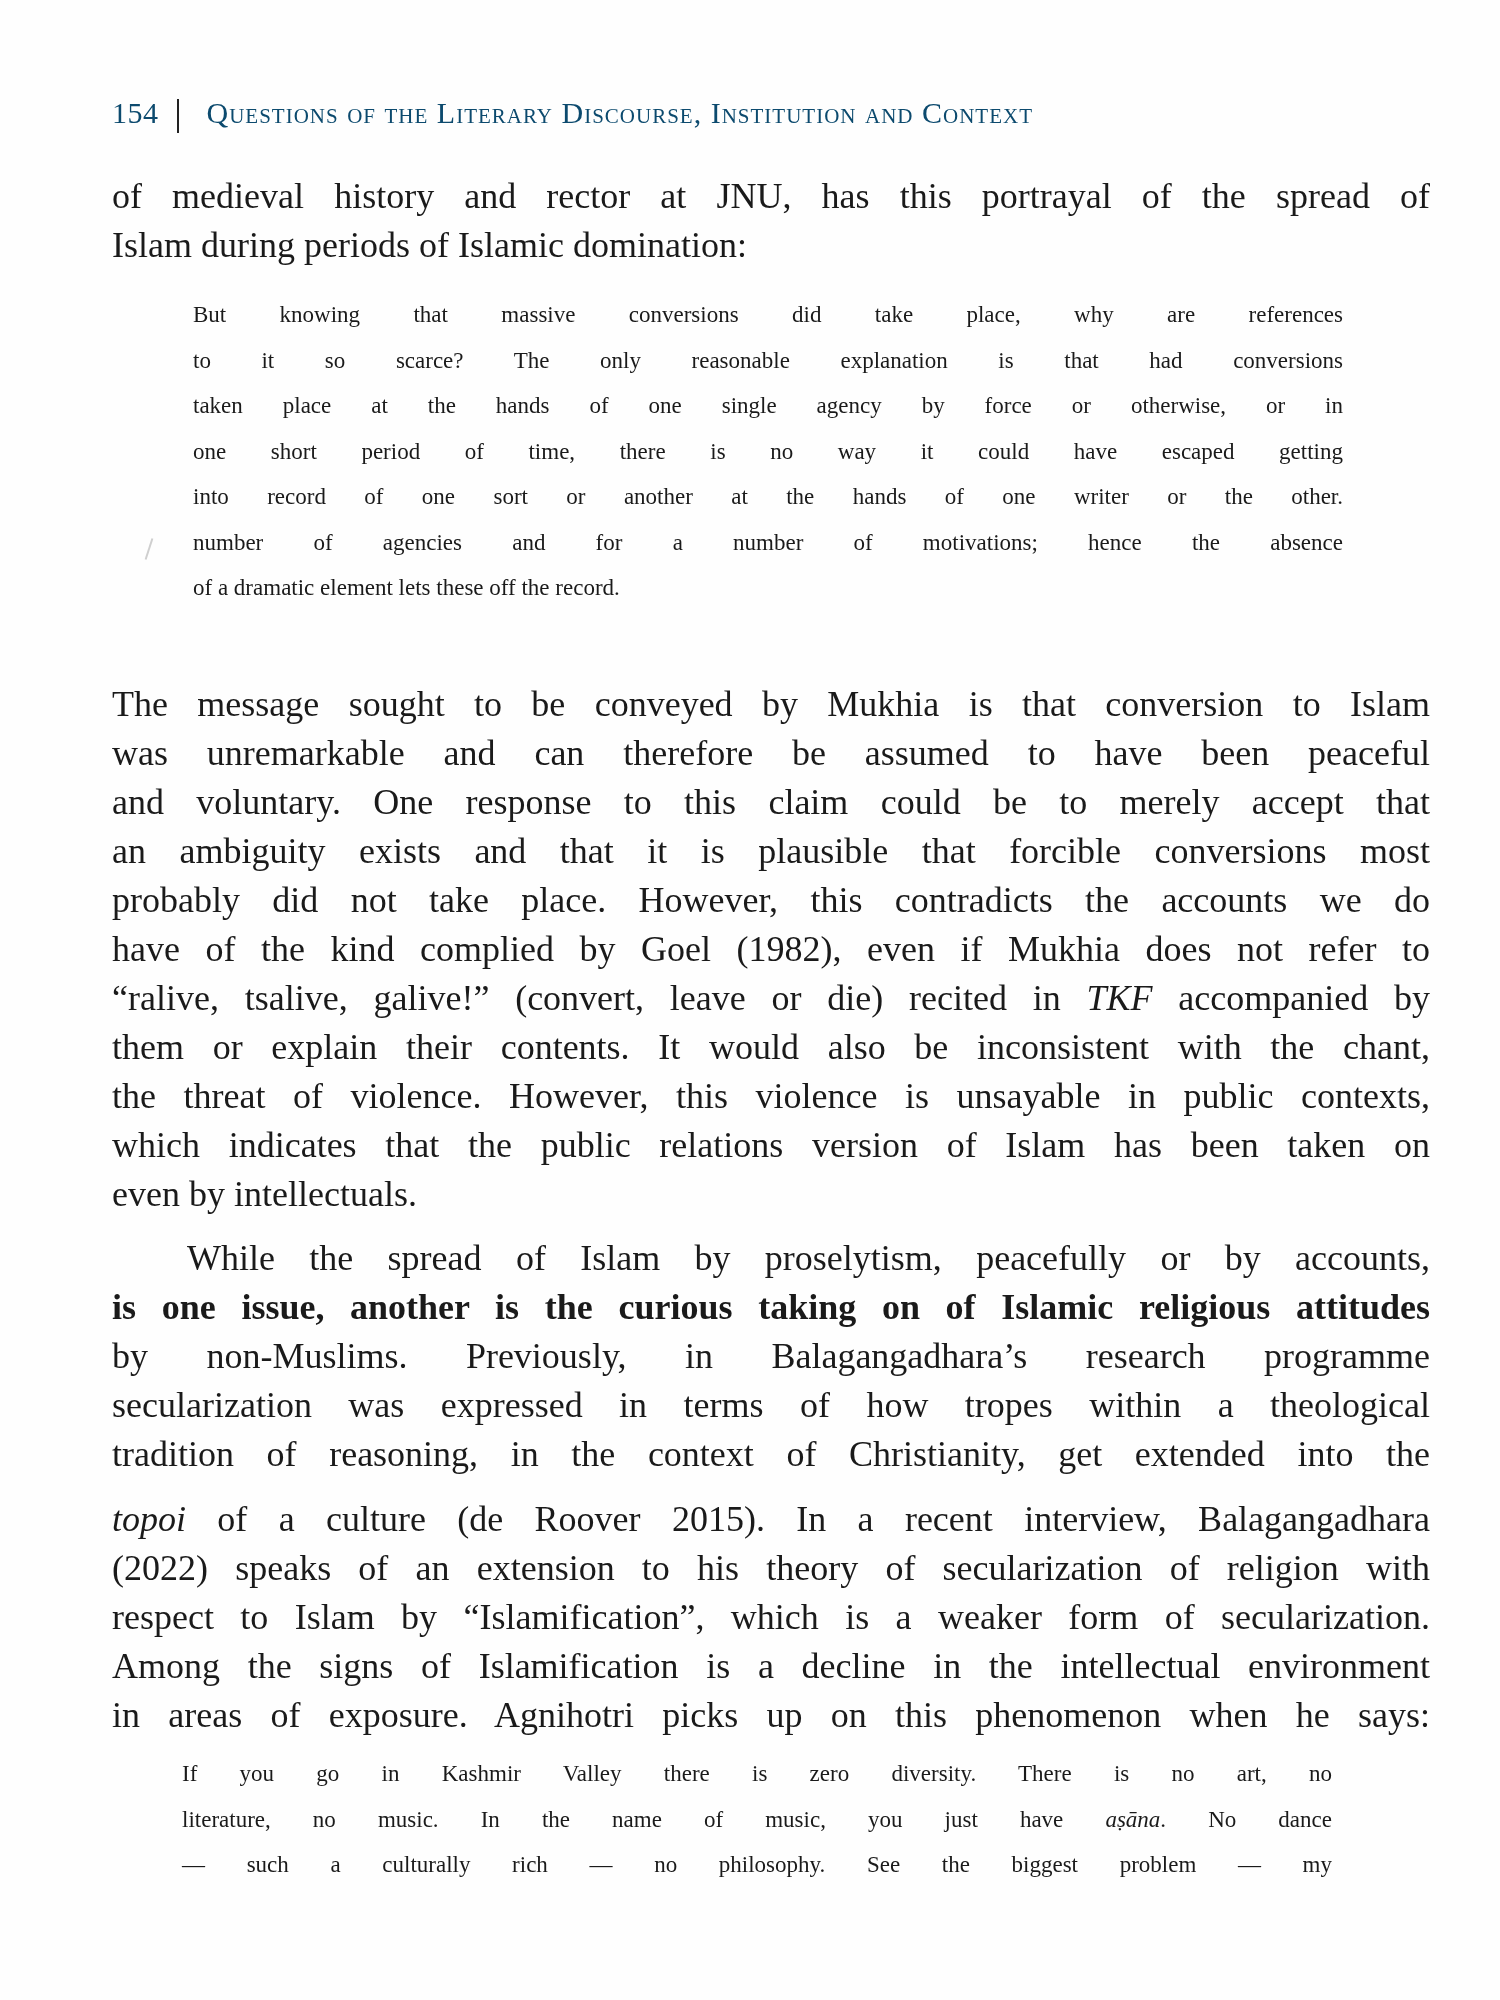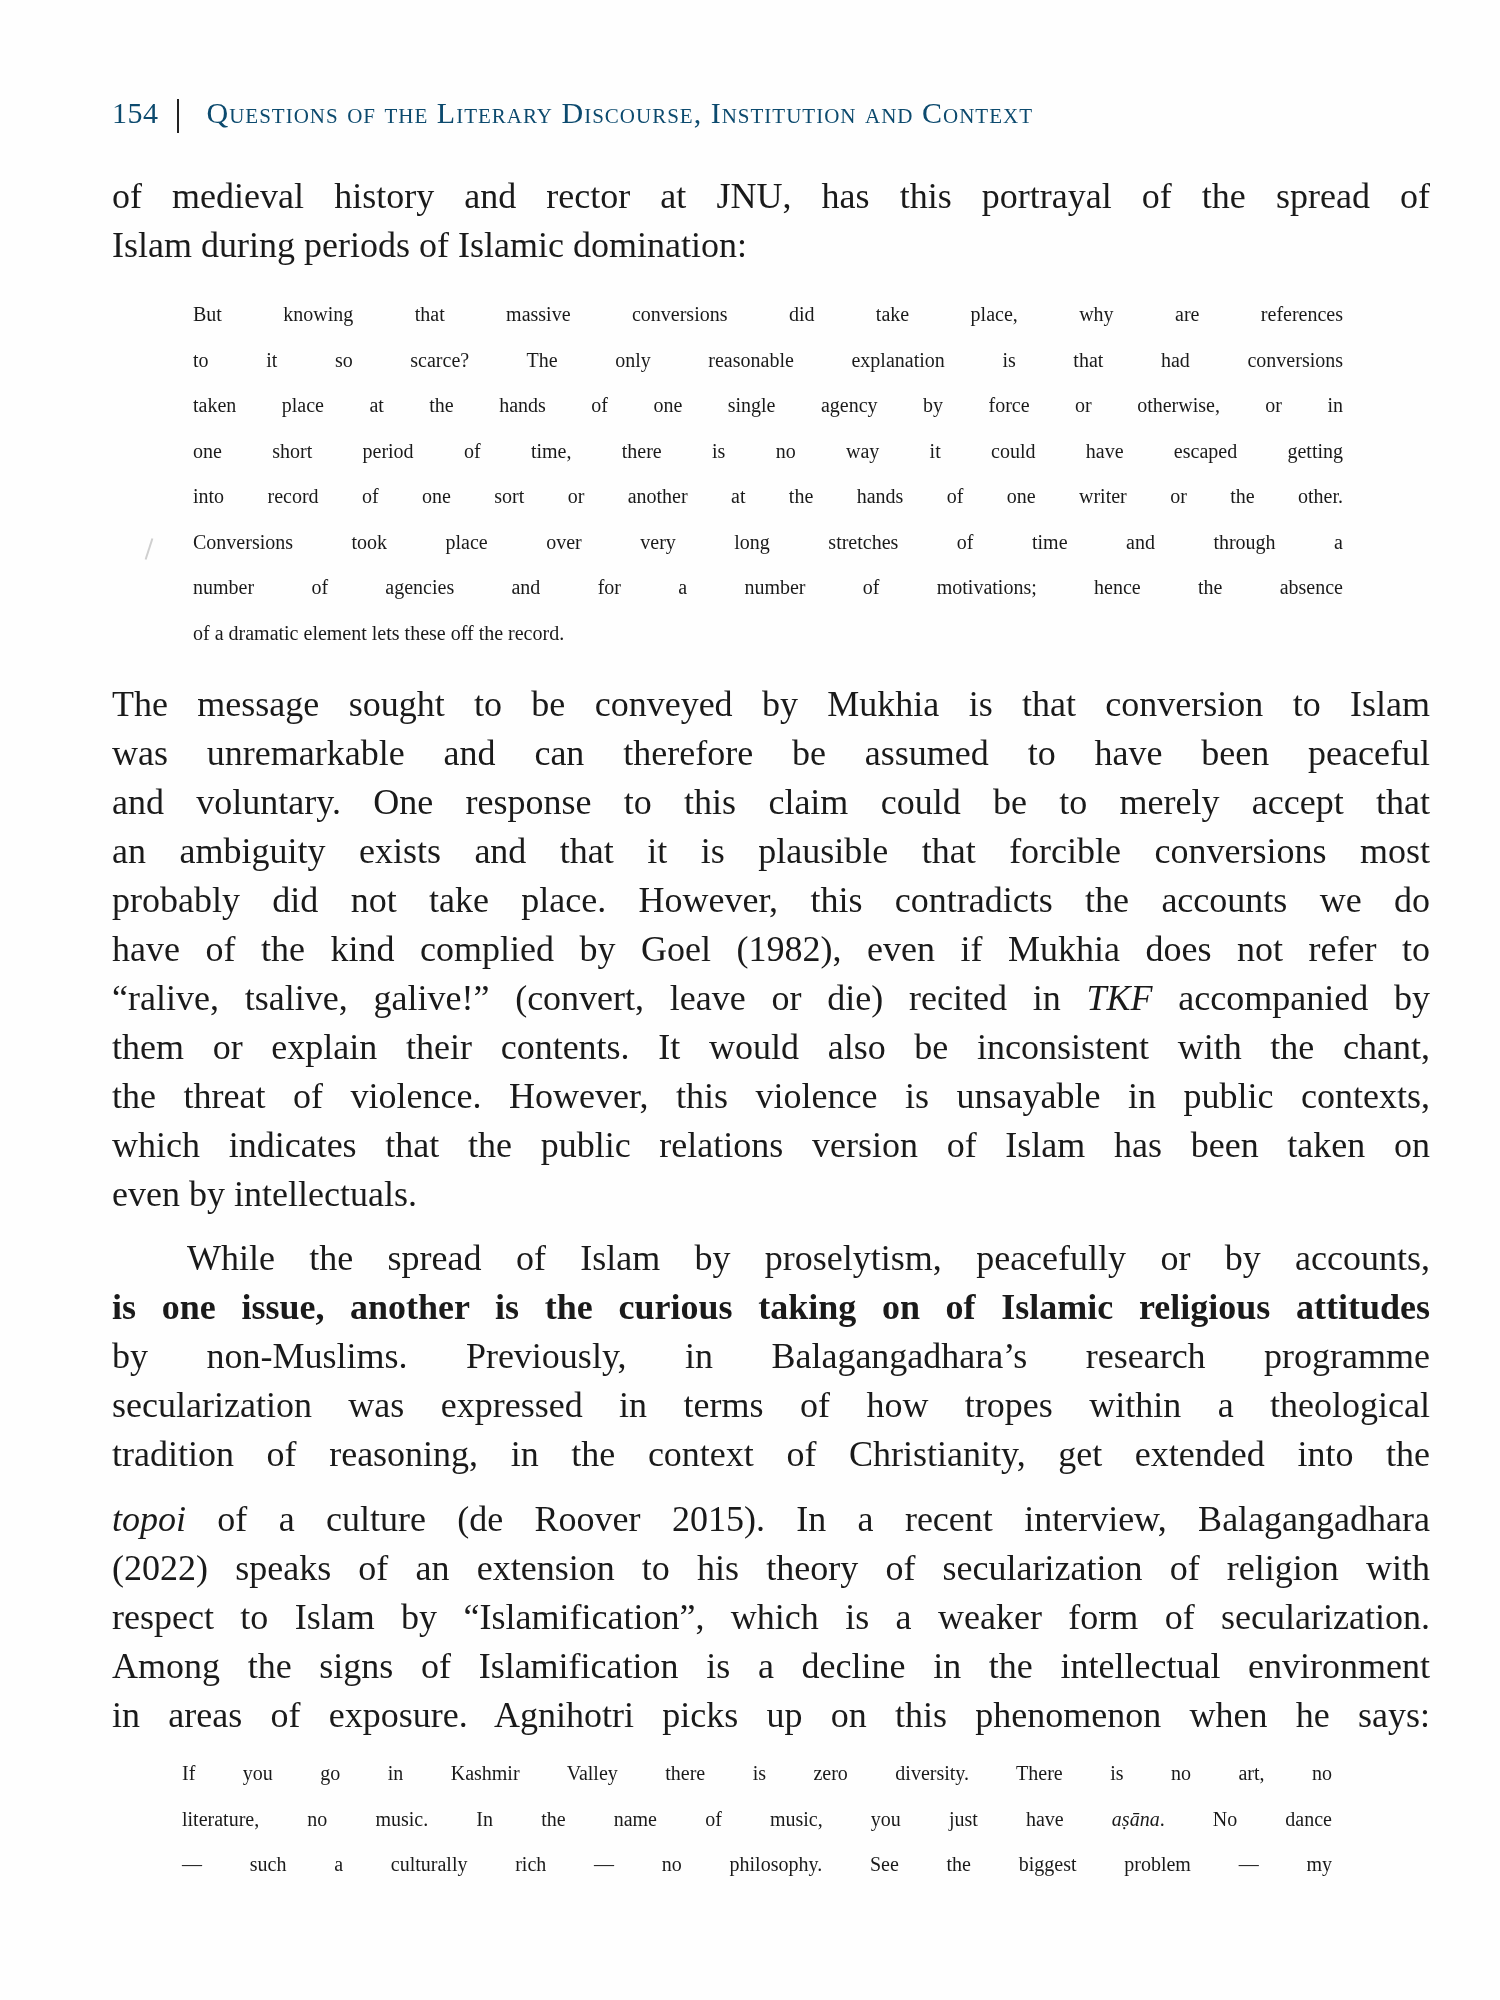--- a/index.html
+++ b/index.html
@@ -59,21 +59,21 @@
       text-align: justify;
       text-align-last: left;
     }
     .body-text.p1 { top: 172px; }
     .body-text.p2 { top: 680px; }
     .body-text.p3 { top: 1234px; text-indent: 75px; }
     .block-quote {
       position: absolute;
       left: 193px;
       width: 1150px;
-      font-size: 20px;
+      font-size: 23px;
       line-height: 45.5px;
       text-align: justify;
       text-align-last: left;
     }
     .block-quote.q1 { top: 292px; }
     .block-quote.q2 { top: 1751px; left: 182px; width: 1150px; }
     .line {
       display: block;
       text-align: justify;
       text-align-last: justify;
@@ -108,21 +108,20 @@
     <span class="line">of medieval history and rector at JNU, has this portrayal of the spread of</span>
     <span class="line last">Islam during periods of Islamic domination:</span>
   </div>
 
   <div class="block-quote q1">
     <span class="line">But knowing that massive conversions did take place, why are references</span>
     <span class="line">to it so scarce? The only reasonable explanation is that had conversions</span>
     <span class="line">taken place at the hands of one single agency by force or otherwise, or in</span>
     <span class="line">one short period of time, there is no way it could have escaped getting</span>
     <span class="line">into record of one sort or another at the hands of one writer or the other.</span>
-    <span class="line">Conversions took place over very long stretches of time and through a</span>
     <span class="line">number of agencies and for a number of motivations; hence the absence</span>
     <span class="line last">of a dramatic element lets these off the record.</span>
   </div>
 
   <span class="margin-mark"></span>
 
   <div class="body-text p2">
     <span class="line">The message sought to be conveyed by Mukhia is that conversion to Islam</span>
     <span class="line">was unremarkable and can therefore be assumed to have been peaceful</span>
     <span class="line">and voluntary. One response to this claim could be to merely accept that</span>

